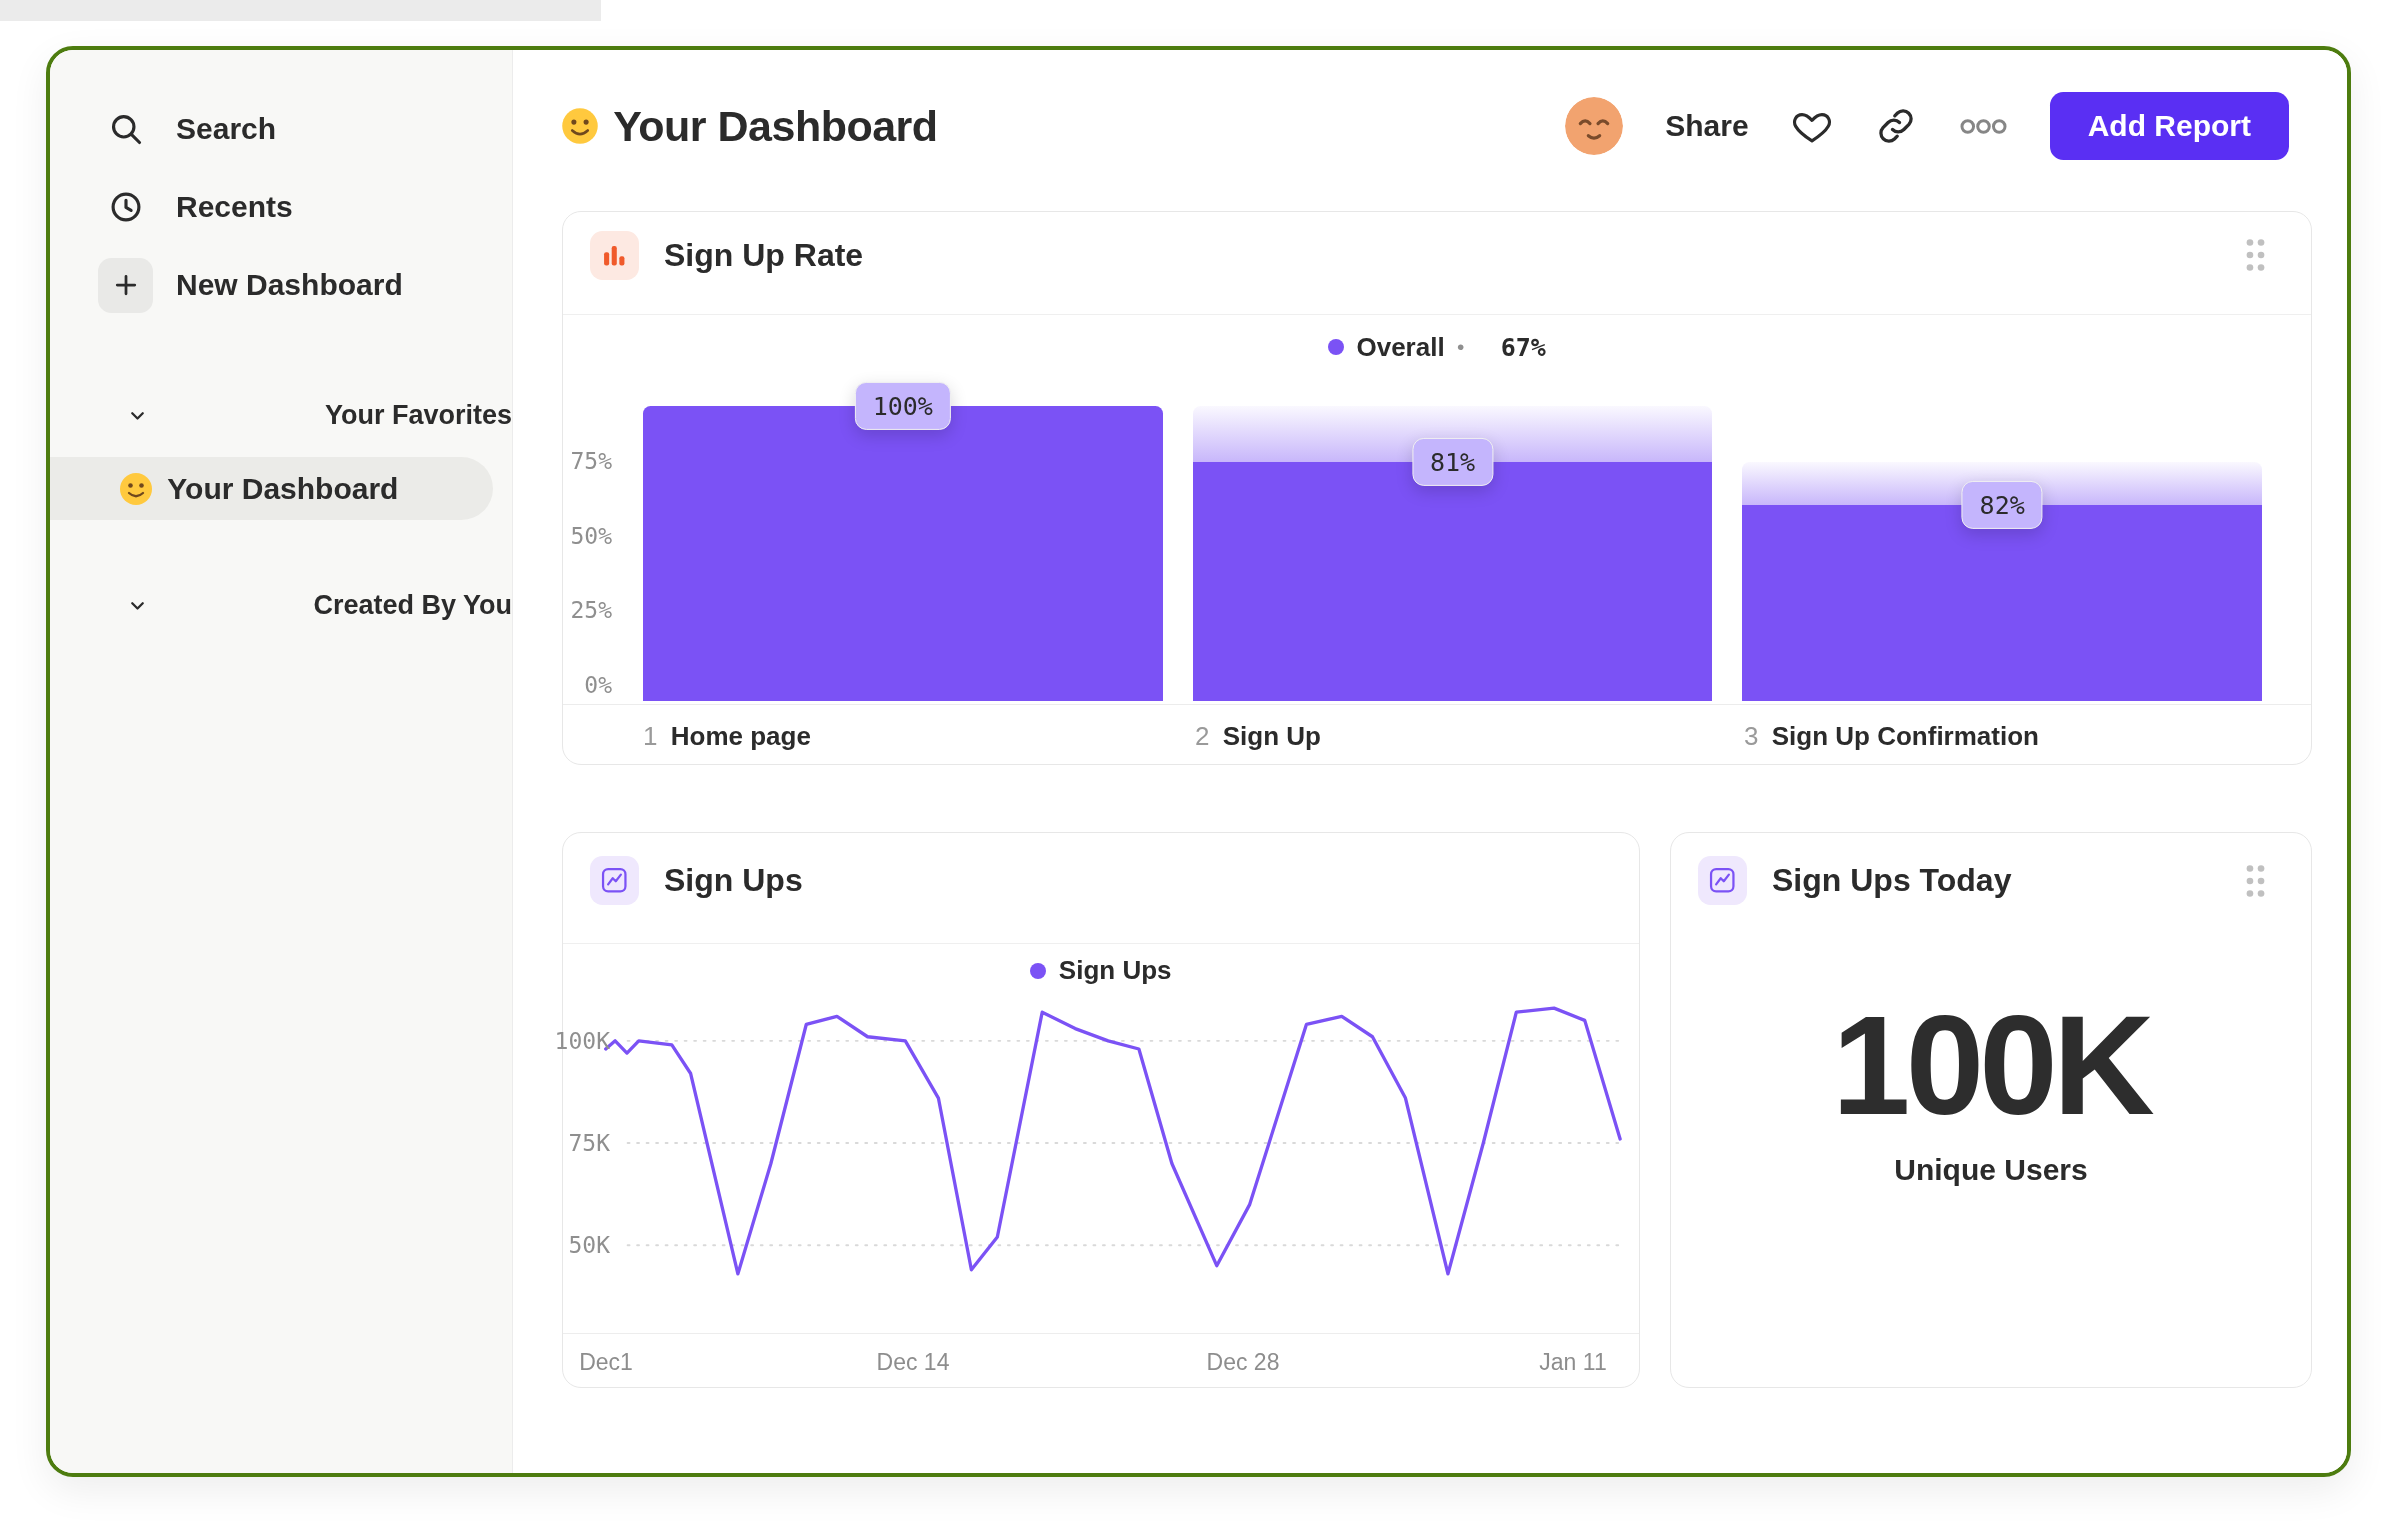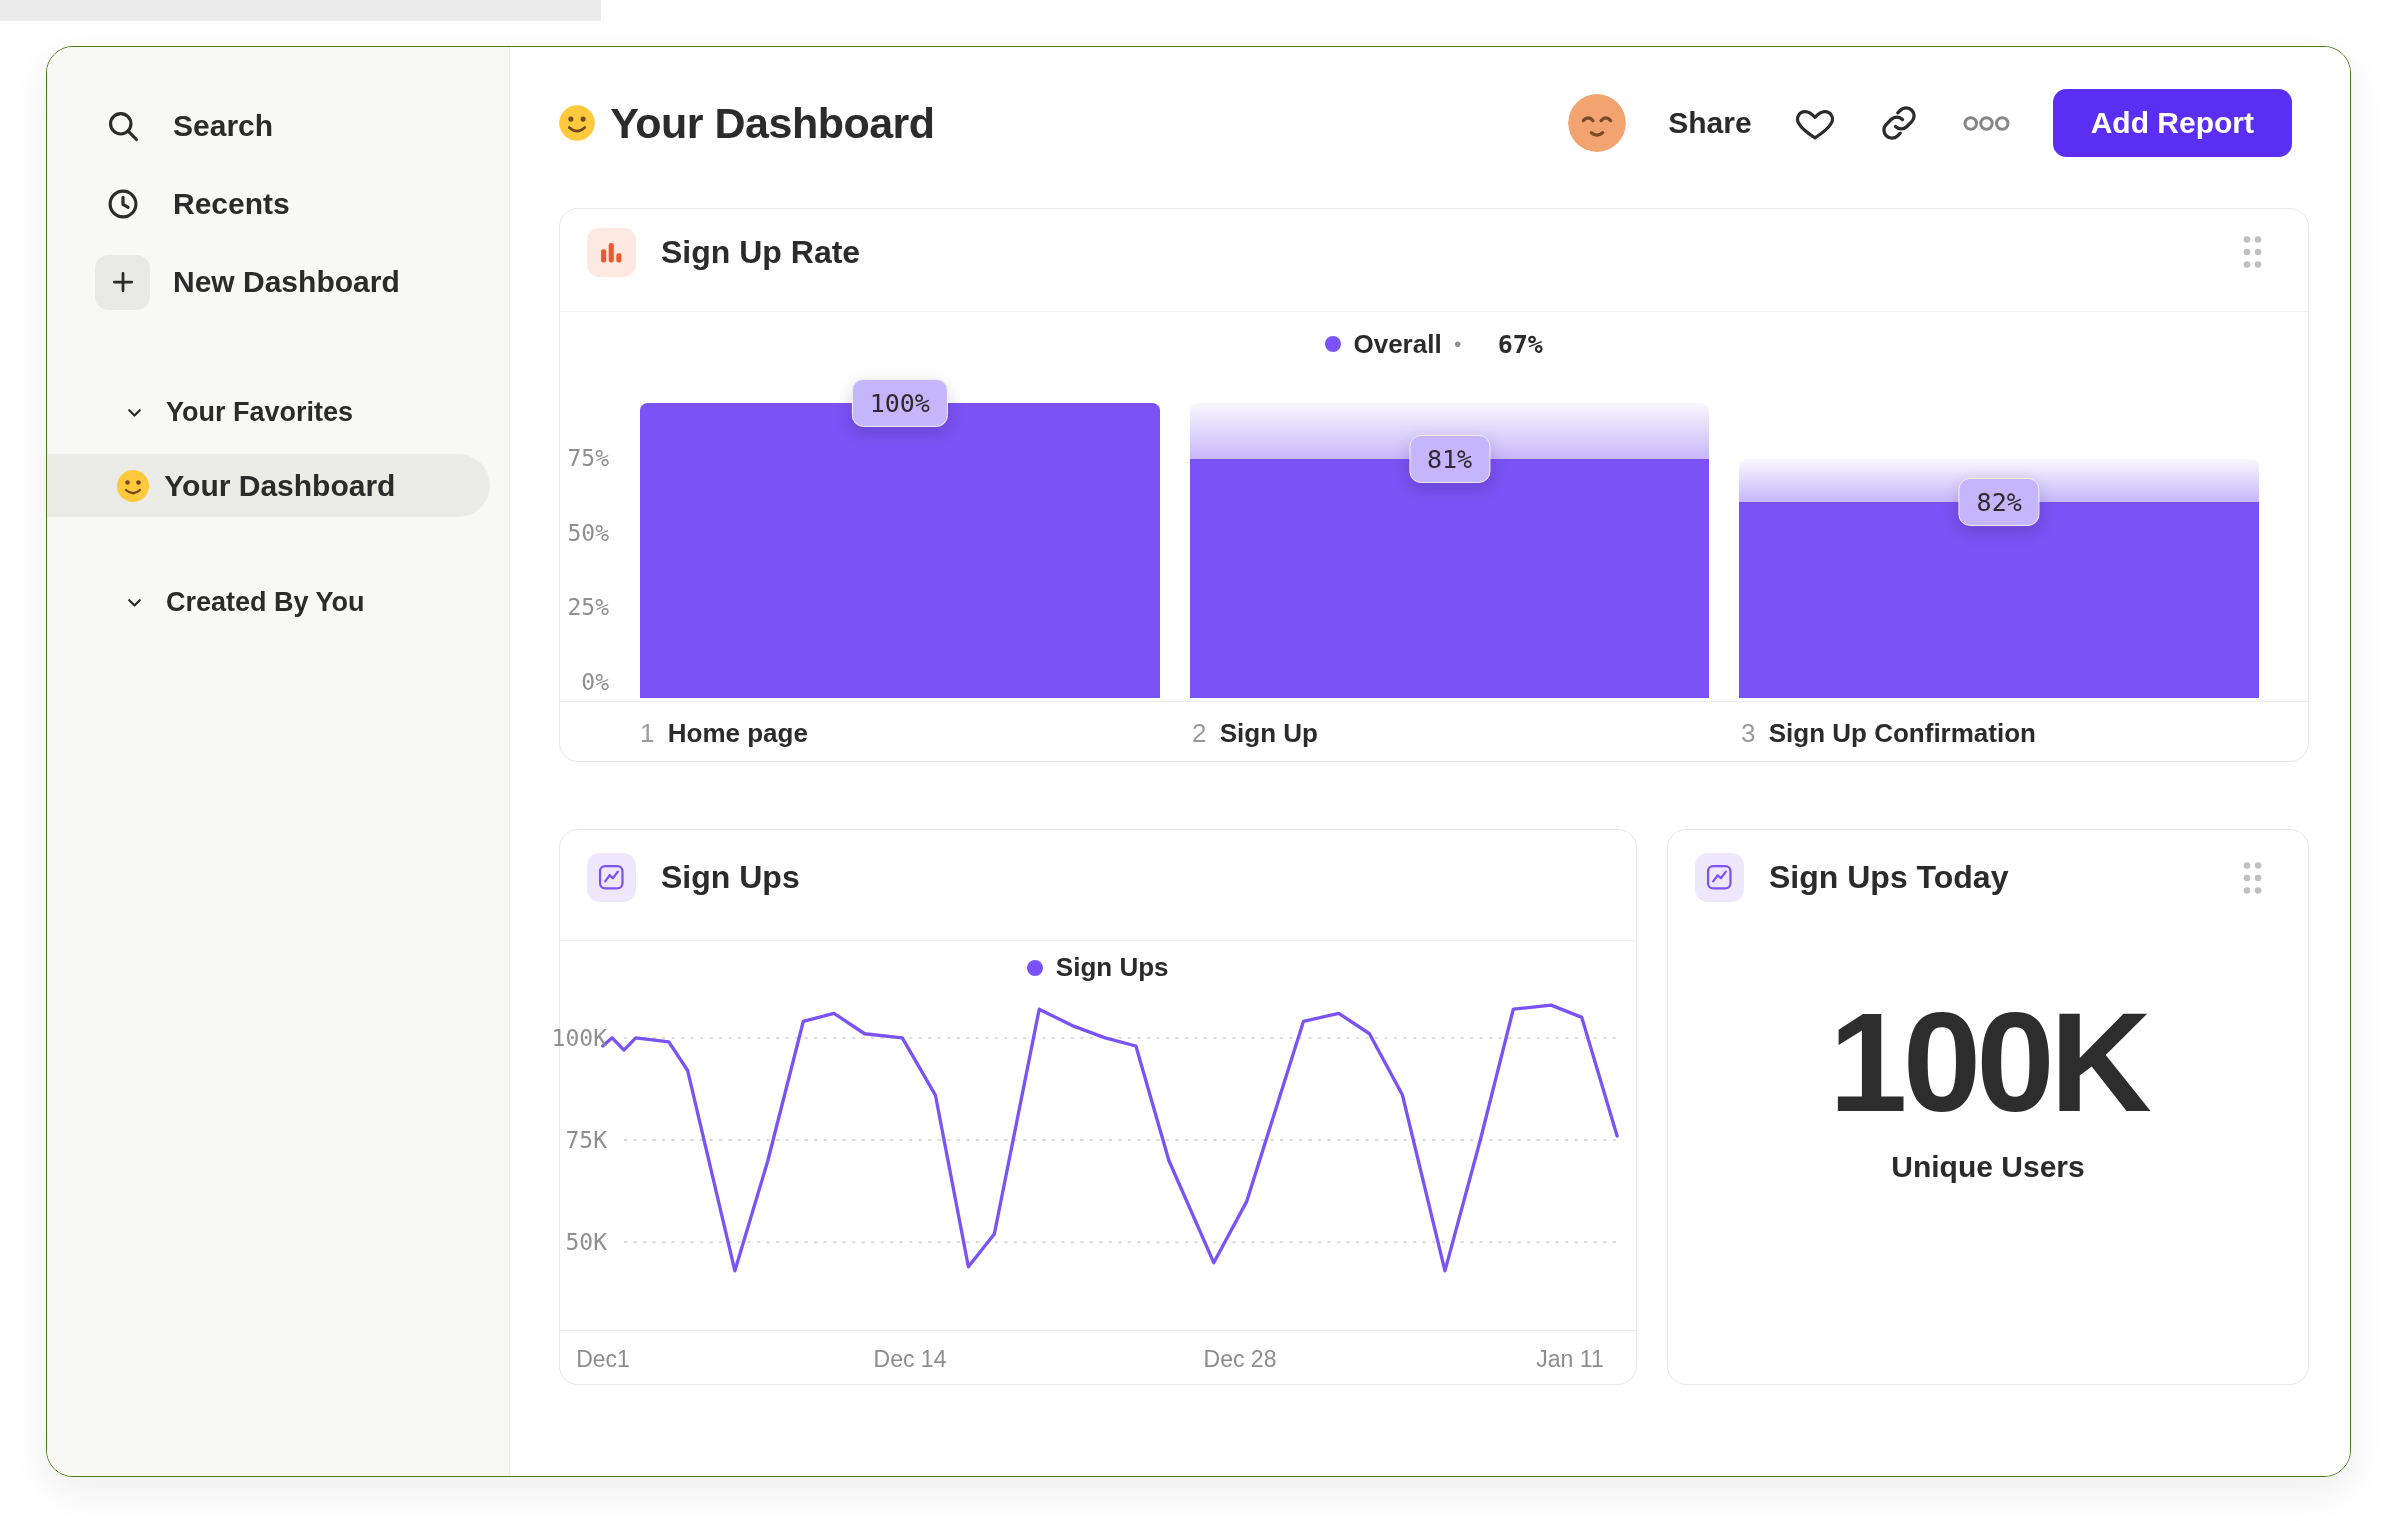--- a/index.html
+++ b/index.html
@@ -2,29 +2,29 @@
 <html style="font-size:15px"><head>
 <meta charset="utf-8">
 <style>
   * { margin:0; padding:0; box-sizing:border-box; }
   html,body { width:2397px; height:1522px; background:#ffffff; font-family:"Liberation Sans", sans-serif; color:#2b2b2b; overflow:hidden; }
   body { position:relative; }
 
   .top-sliver { position:absolute; top:0; left:0; width:601px; height:21px; background:#ebebeb; }
 
   .app { position:absolute; left:46px; top:46px; width:2305px; height:1431px; background:#fff;
-         border:1px solid #4d7c0f; border-radius:27px; box-shadow:0 13.3px 38px rgba(0,0,0,.07);
+         border:4px solid #4d7c0f; border-radius:27px; box-shadow:0 13.3px 38px rgba(0,0,0,.07);
          display:flex; overflow:hidden; }
 
   
   .sidebar { width:463px; flex-shrink:0; background:#f8f8f6; border-right:1px solid #ececec; padding-top:40px; }
   .side-row { height:78px; display:flex; align-items:center; padding-left:48px; gap:23px; font-size:30px; font-weight:600; cursor:pointer; }
   .icon-box { width:55px; display:flex; justify-content:center; align-items:center; }
   .plus-box { width:55px; height:55px; background:#e9e9e7; border-radius:13.3px; display:flex; align-items:center; justify-content:center; }
-  .section-header { display:flex; align-items:center; gap:21px; padding-left:77px; height:57px; font-size:27px; font-weight:700; cursor:pointer; }
+  .section-header { display:flex; align-items:center; gap:28px; padding-left:77px; height:57px; font-size:27px; font-weight:700; cursor:pointer;justify-content:space-between; }
   .fav-header { margin-top:63px; }
   .created-header { margin-top:57px; }
   .pill { margin-top:13.3px; height:63px; width:443px; background:#ebebe8; border-radius:0 38px 38px 0;
           display:flex; align-items:center; padding-left:68px; gap:13.3px; font-size:30px; font-weight:600; cursor:pointer; }
   .reports-row { margin-top:11.4px; height:67px; display:flex; align-items:center; padding-left:117px; gap:13.3px; font-size:30px; font-weight:600; cursor:pointer; }
 
   
   .main { position:relative; flex:1; background:#fff; }
   .topbar { position:absolute; top:38px; left:0; right:0; height:76px; }
   .title-group { position:absolute; left:47px; top:0; height:76px; display:flex; align-items:center; gap:13.3px; }

